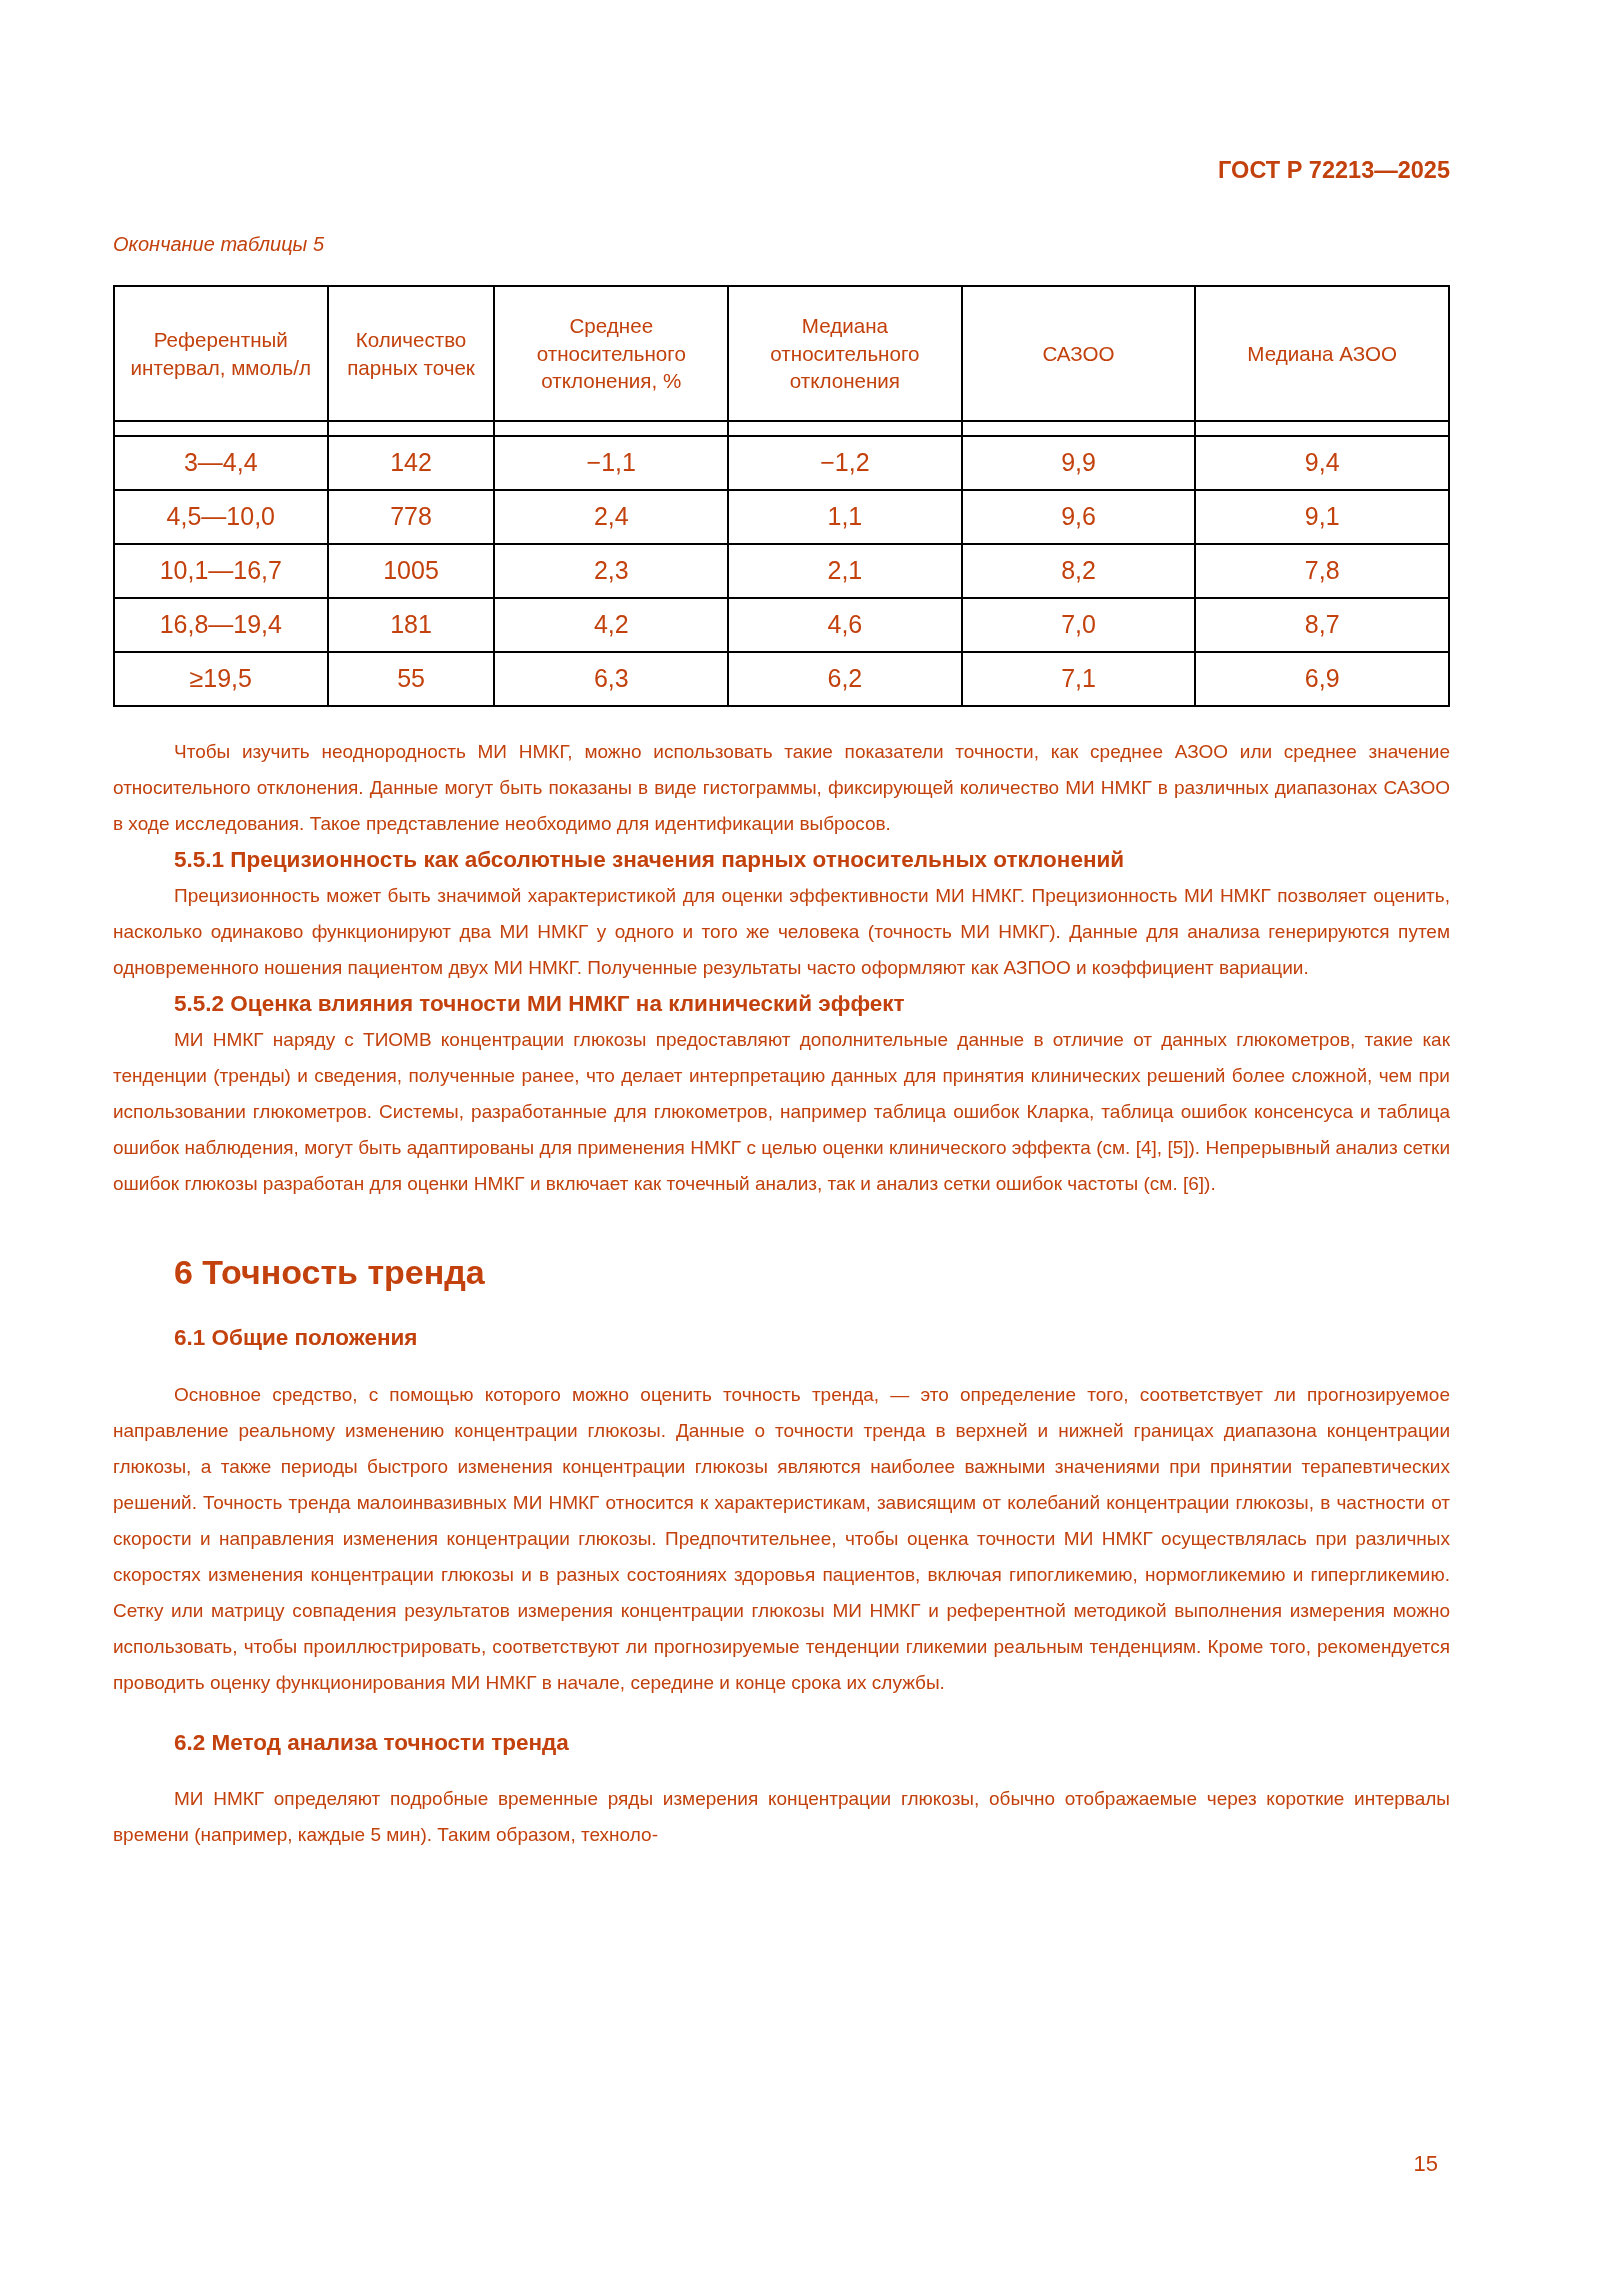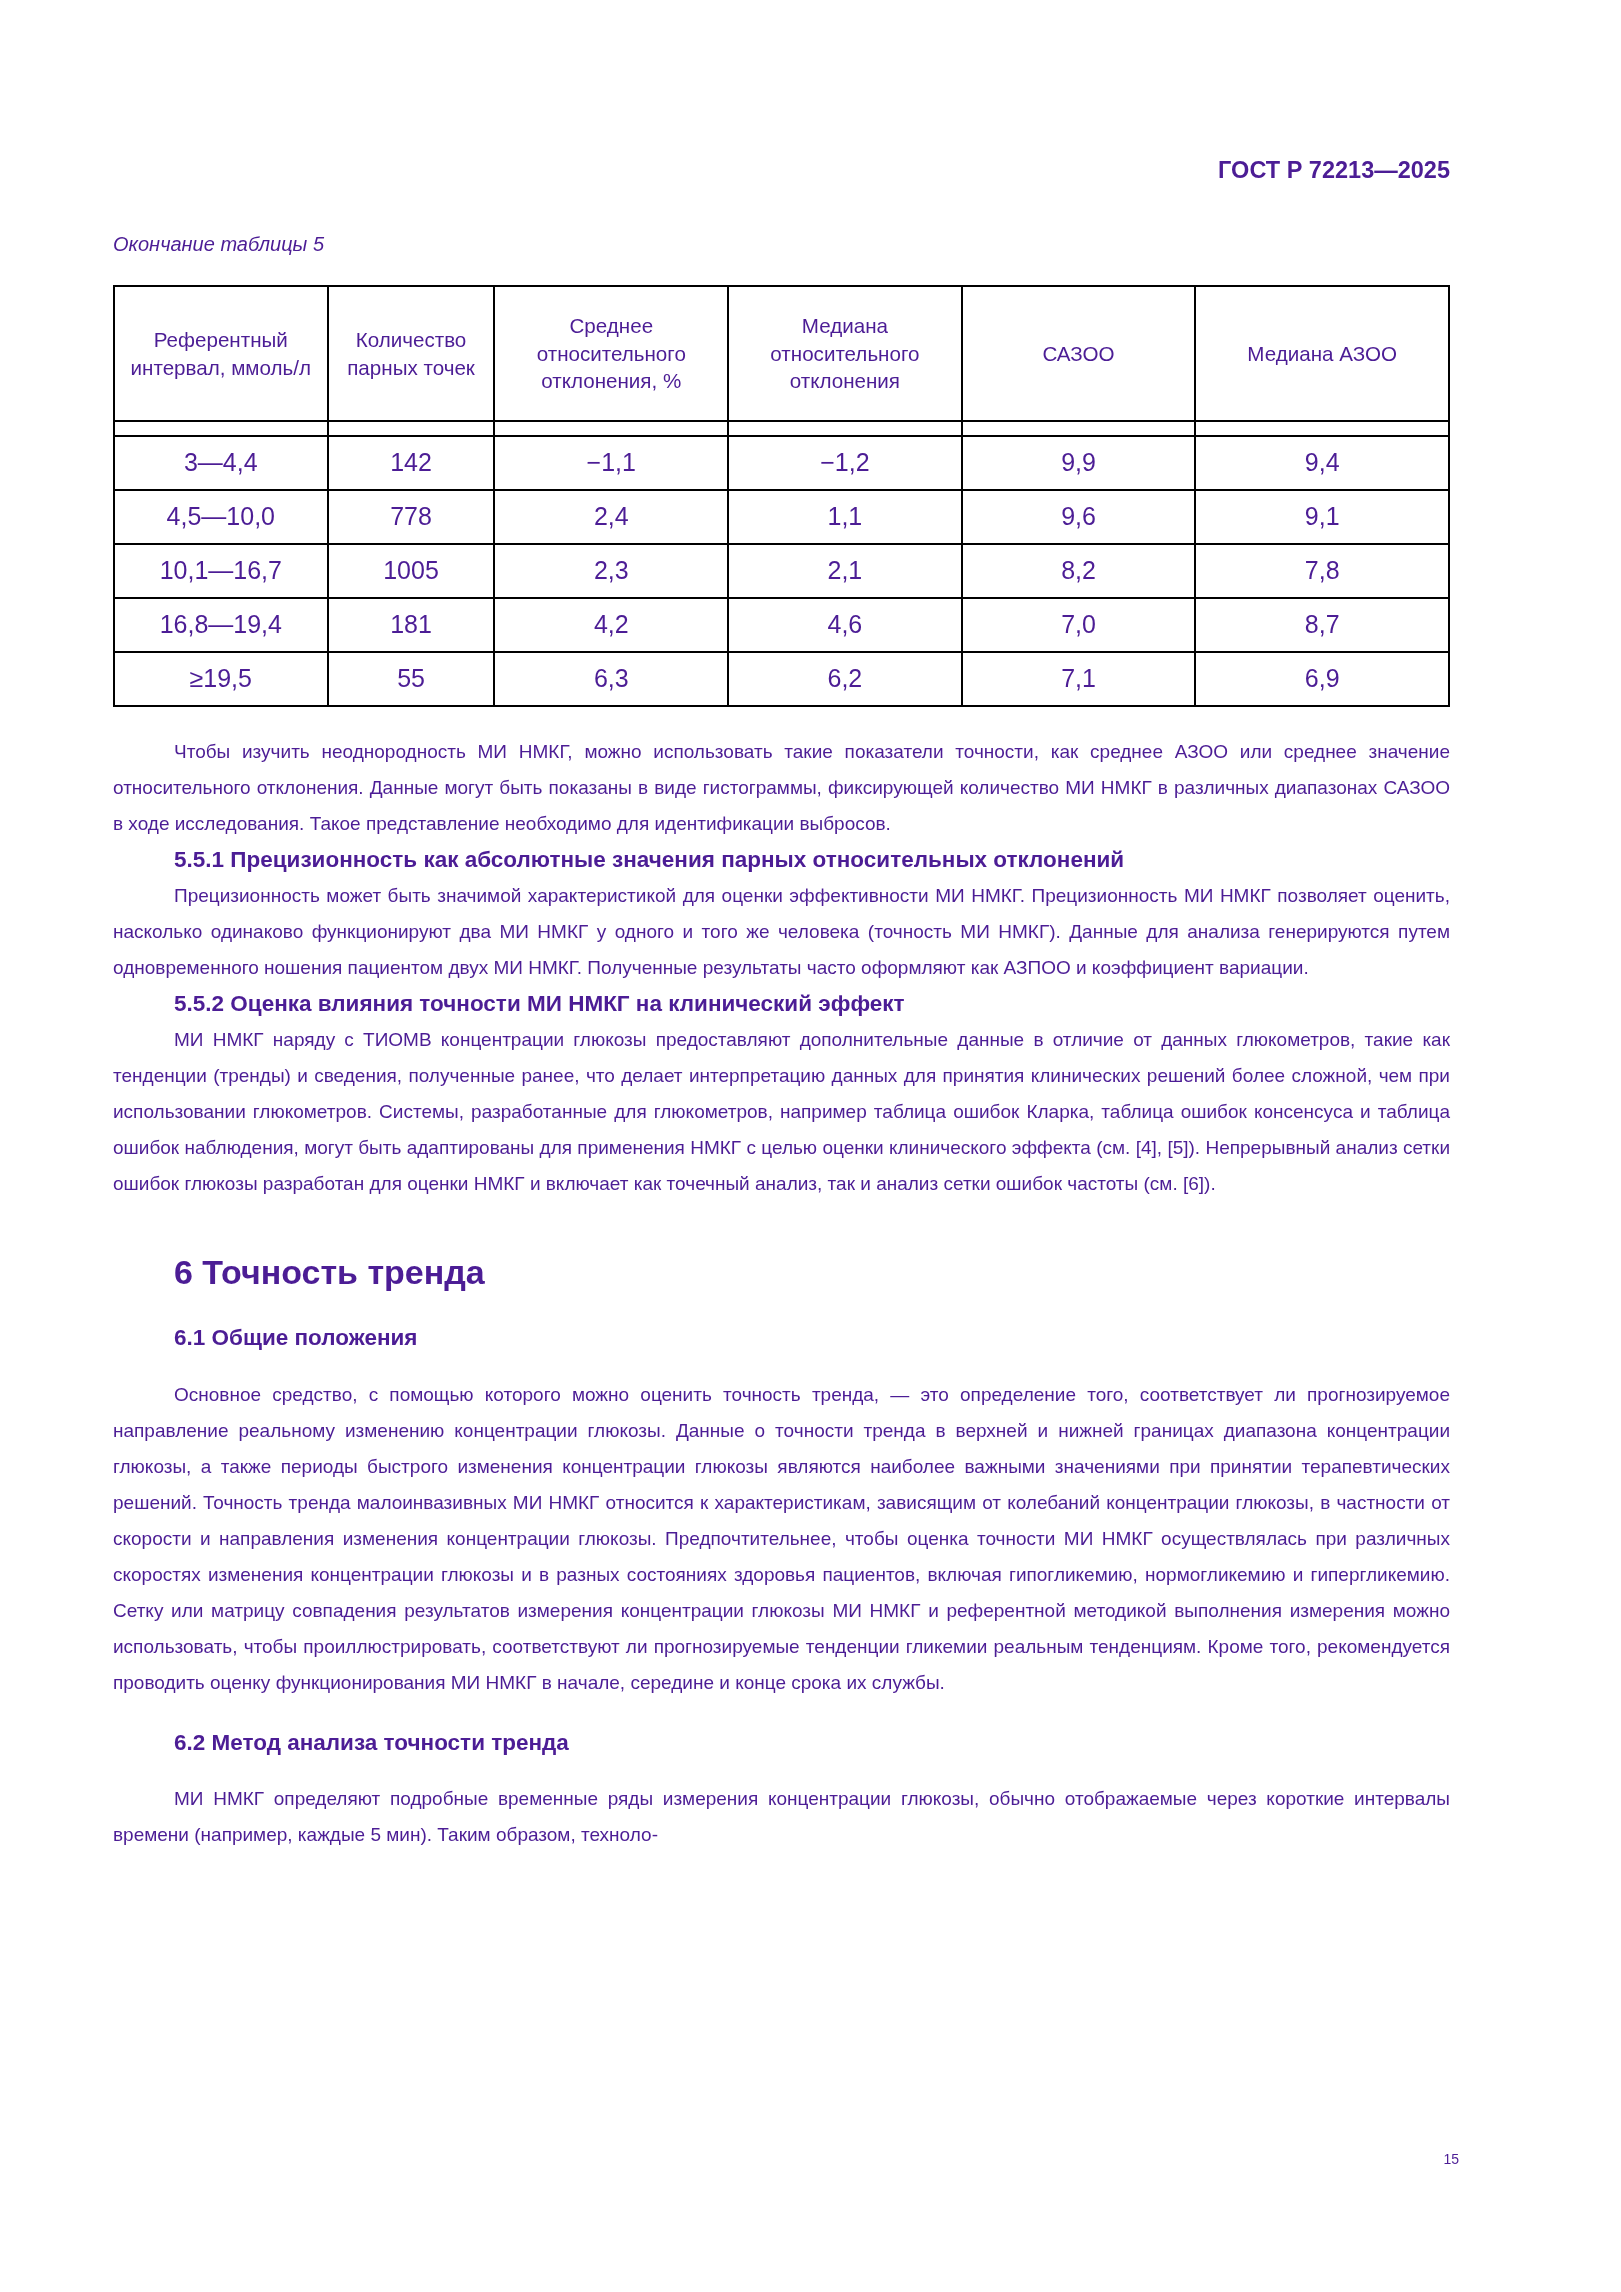--- a/index.html
+++ b/index.html
@@ -4,21 +4,21 @@
 <style>
   * { margin: 0; padding: 0; box-sizing: border-box; }
   html, body { background: #e8e8e8; }
   .page {
     width: 1621px;
     height: 2293px;
     margin: 0 auto;
     background: #ffffff;
     position: relative;
     font-family: "Liberation Sans", sans-serif;
-    color: #4c1d95;
+    color: #c2410c;
     padding: 157px 171px 0 113px;
   }
   .doc-header {
     text-align: right;
     font-weight: bold;
     font-size: 23.5px;
     margin-bottom: 49px;
   }
   .table-caption {
     font-style: italic;
@@ -76,23 +76,23 @@
     margin: 51px 0 33px 0;
   }
   h3.h-sub {
     font-size: 22.5px;
     font-weight: bold;
     text-indent: 61px;
     margin: 29px 0 25.5px 0;
   }
   .page-number {
     position: absolute;
-    right: 162px;
+    right: 183px;
     top: 2151px;
-    font-size: 14px;
+    font-size: 22px;
     text-align: center;
   }
 </style>
 </head>
 <body>
 
 <div class="page">
 
   <div class="doc-header">ГОСТ Р 72213—2025</div>
 

